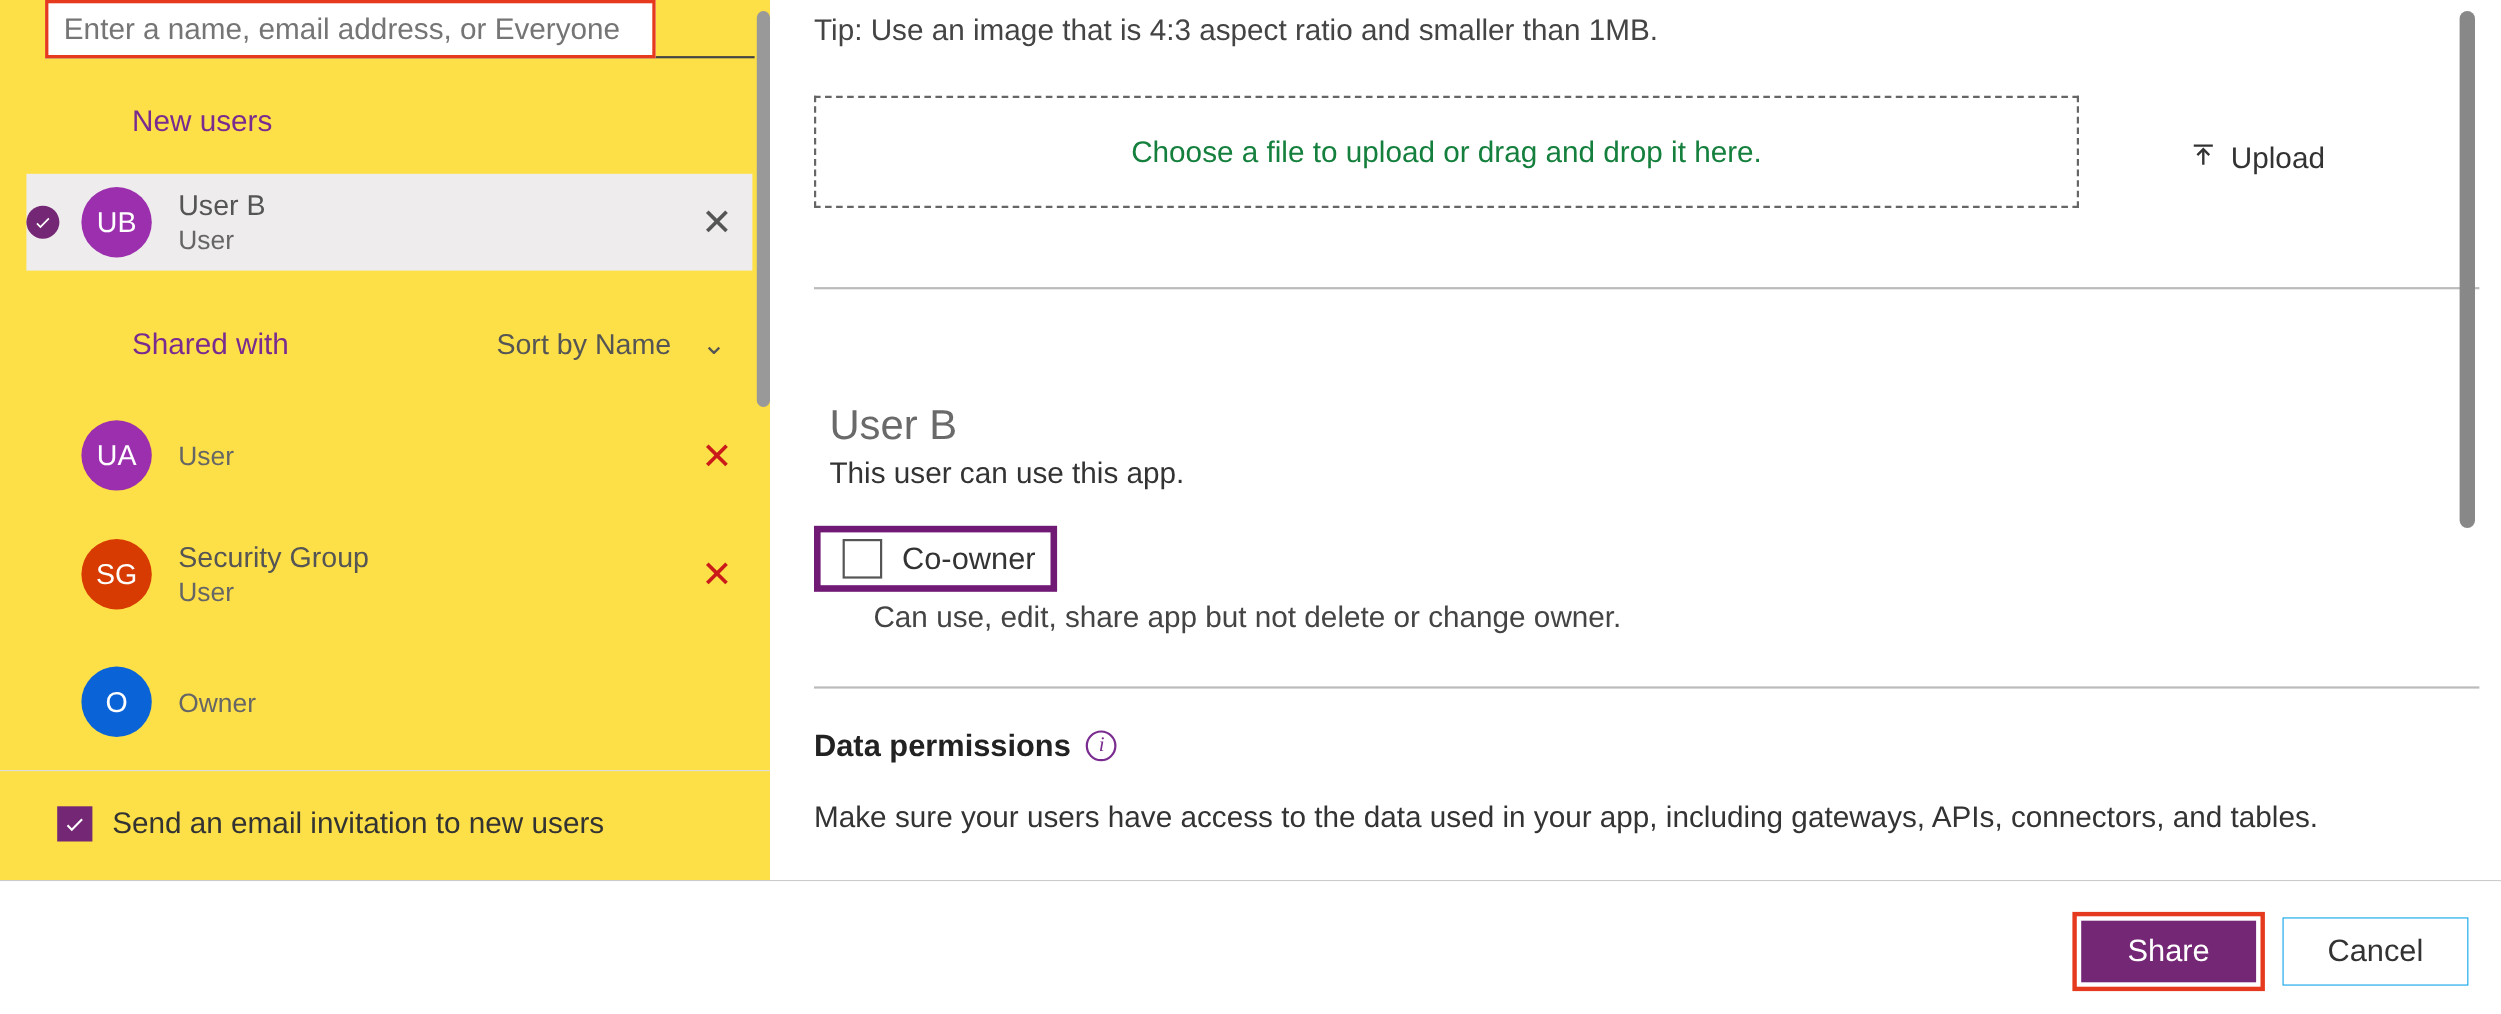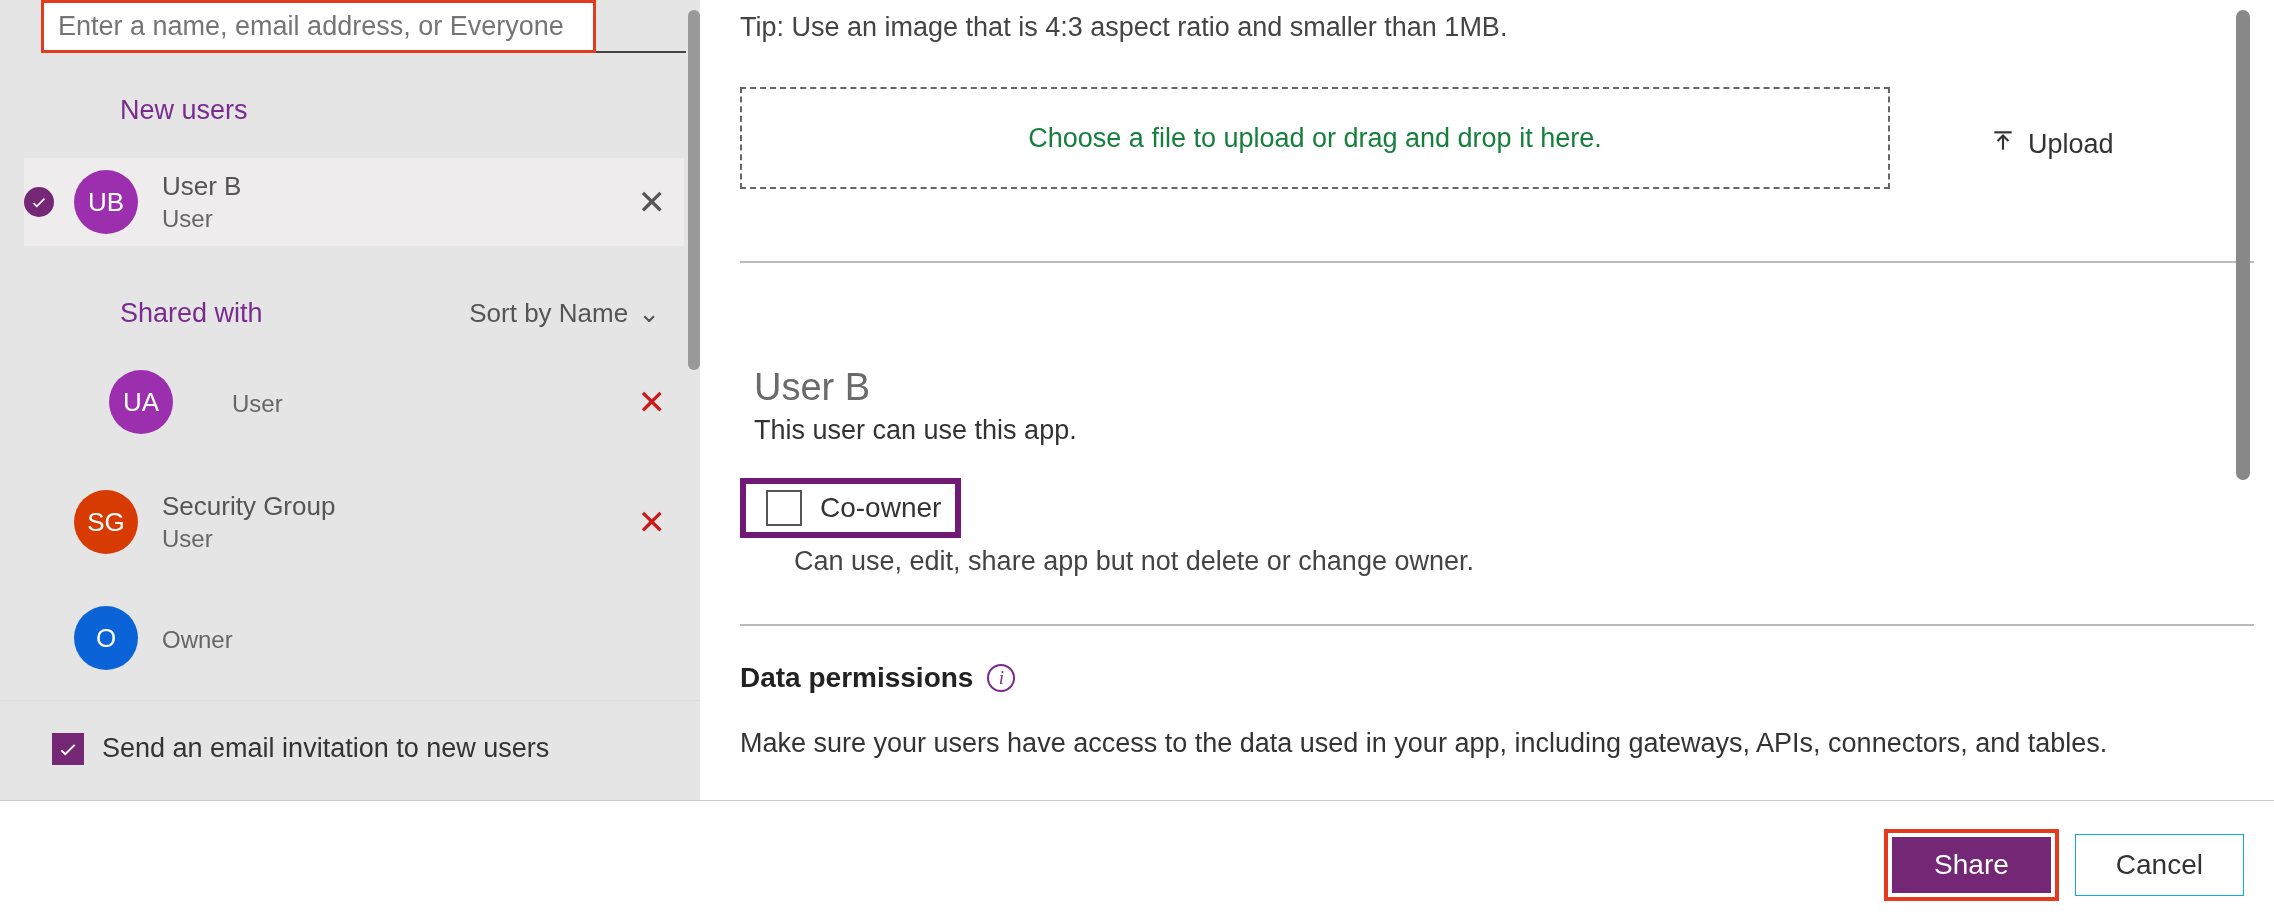--- a/index.html
+++ b/index.html
@@ -12,21 +12,21 @@
   position: relative;
   overflow: hidden;
 }
 
 .left-panel {
   position: absolute;
   left: 0;
   top: 0;
   width: 700px;
   height: 800px;
-  background: #e5e5e5;
+  background: #fde047;
   padding-left: 22px;
 }
 
 .search-wrap {
   position: absolute;
   left: 41px;
   top: 0;
   width: 555px;
 }
 .search-input {
@@ -91,35 +91,35 @@
 .remove-x {
   font-size: 34px;
   color: #555;
   font-weight: 300;
   padding: 0 18px;
   cursor: pointer;
 }
 .remove-x.red { color: #ca1a1a; }
 
 .row-ub { top: 158px; }
-.row-ua { top: 358px; gap: 35px; }
+.row-ua { top: 370px; }
 .row-sg { top: 478px; }
 .row-o  { top: 594px; }
 
 .shared-header {
   position: absolute;
   left: 120px;
   top: 298px;
   width: 540px;
   display: flex;
   justify-content: space-between;
   align-items: center;
 }
 .shared-label { font-size: 27px; color: #7a2b8f; }
-.sort-by { font-size: 26px; color: #555; display: flex; align-items: center; gap: 10px; cursor: pointer; }
+.sort-by { font-size: 26px; color: #555; display: flex; align-items: center; gap: 28px; cursor: pointer; }
 
 .left-scrollbar {
   position: absolute;
   right: 0; top: 10px;
   width: 12px; height: 360px;
   background: #999;
   border-radius: 6px;
 }
 
 .footer-left {

